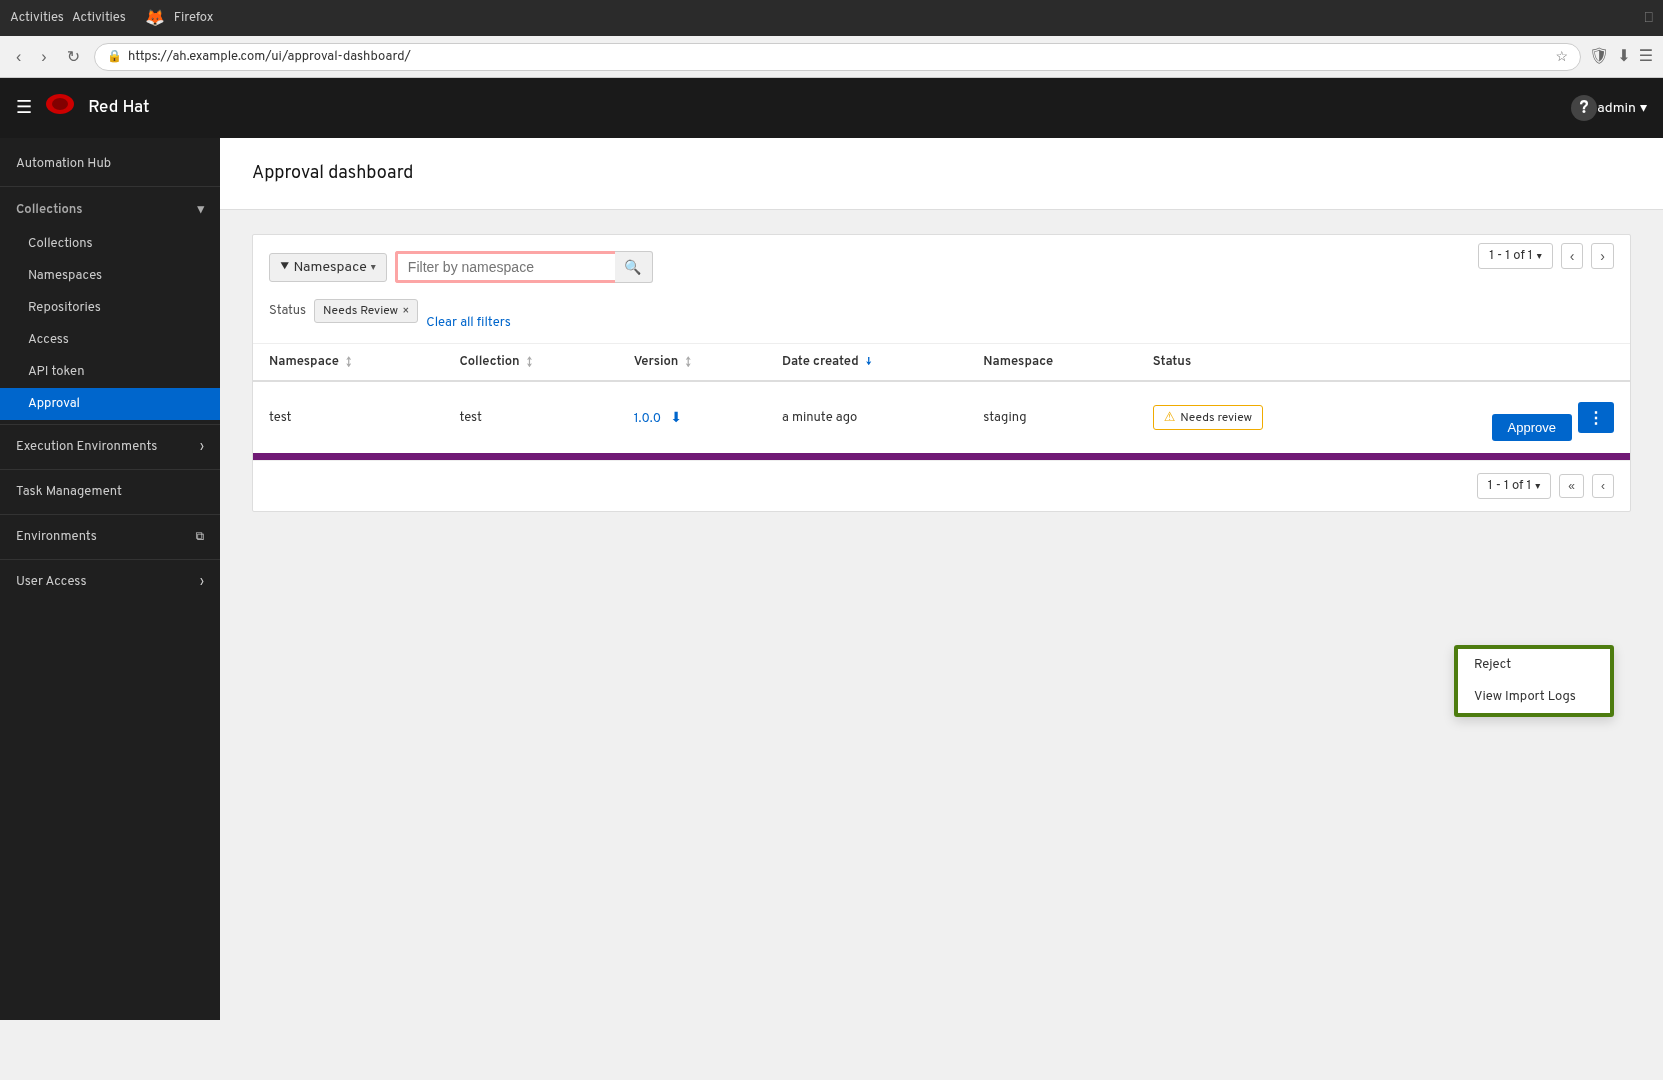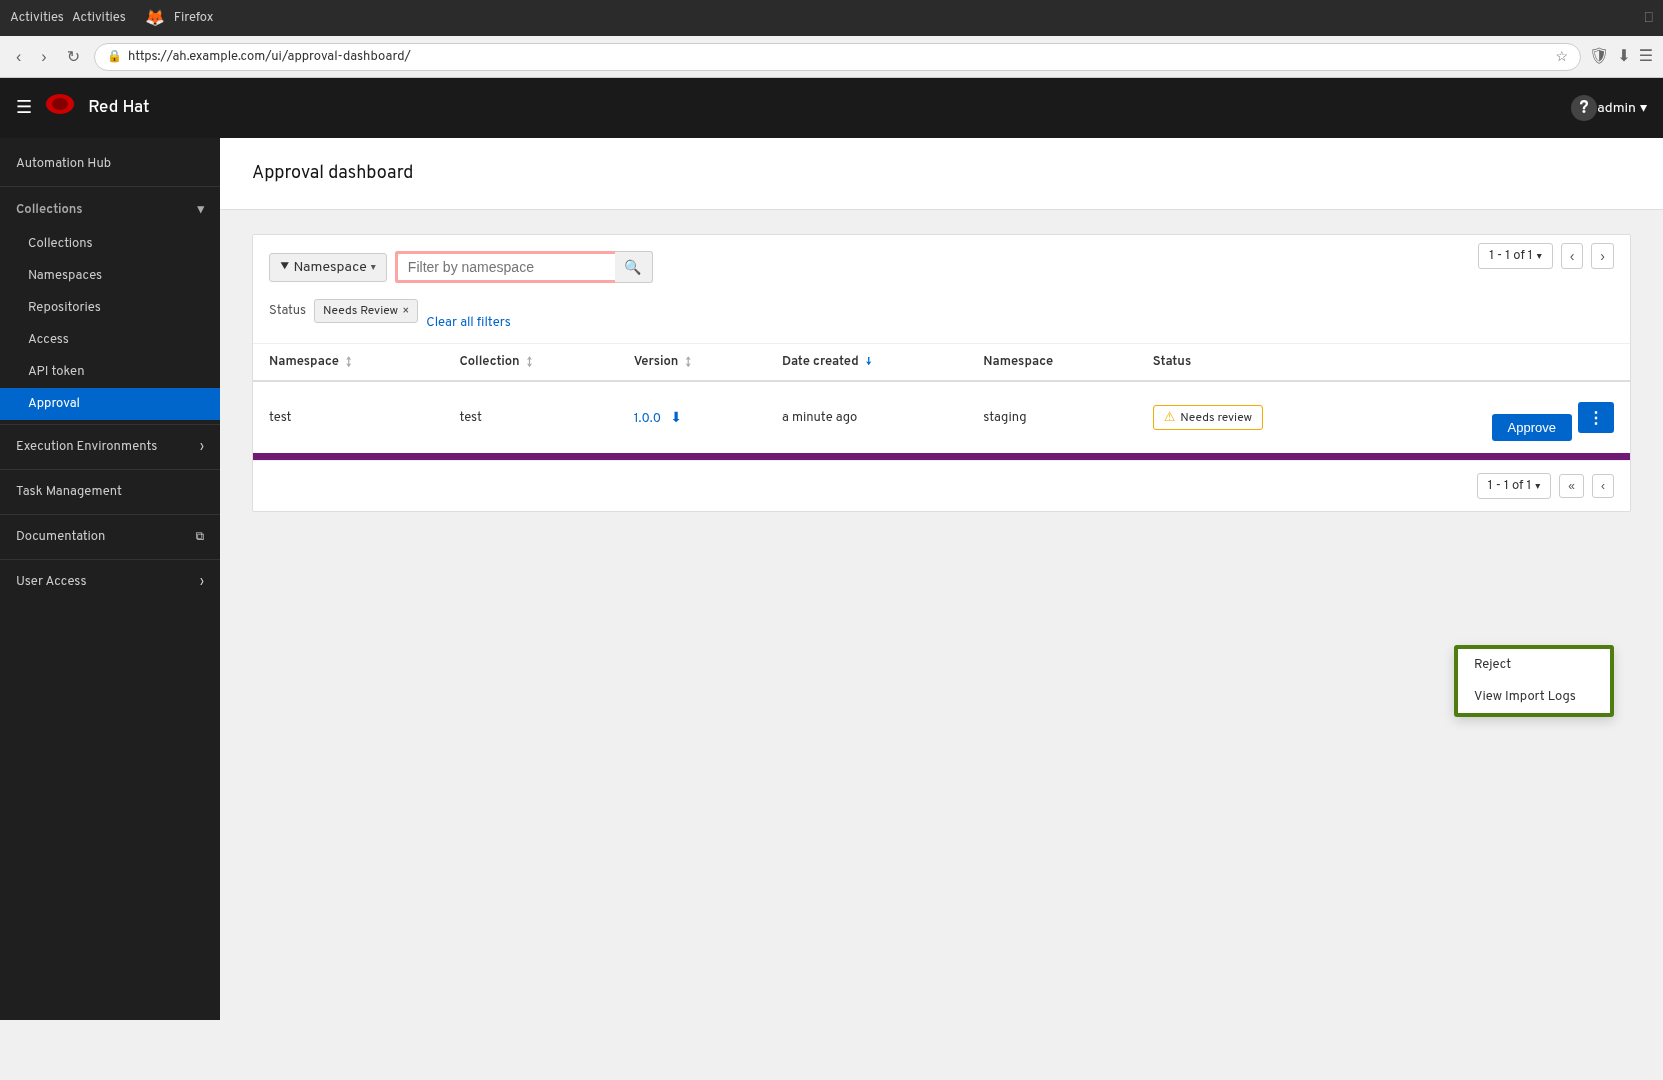--- a/index.html
+++ b/index.html
@@ -145,21 +145,21 @@
       <div class="sidebar-top-item">
         <span>Execution Environments</span>
         <span>›</span>
       </div>
       <hr class="sidebar-divider">
       <div class="sidebar-top-item">
         <span>Task Management</span>
       </div>
       <hr class="sidebar-divider">
       <div class="sidebar-top-item">
-        <span>Documentation</span>
+        <span>Environments</span>
         <span style="font-size:12px;">⧉</span>
       </div>
       <hr class="sidebar-divider">
       <div class="sidebar-top-item">
         <span>User Access</span>
         <span>›</span>
       </div>
     </div>
   </div>
 

